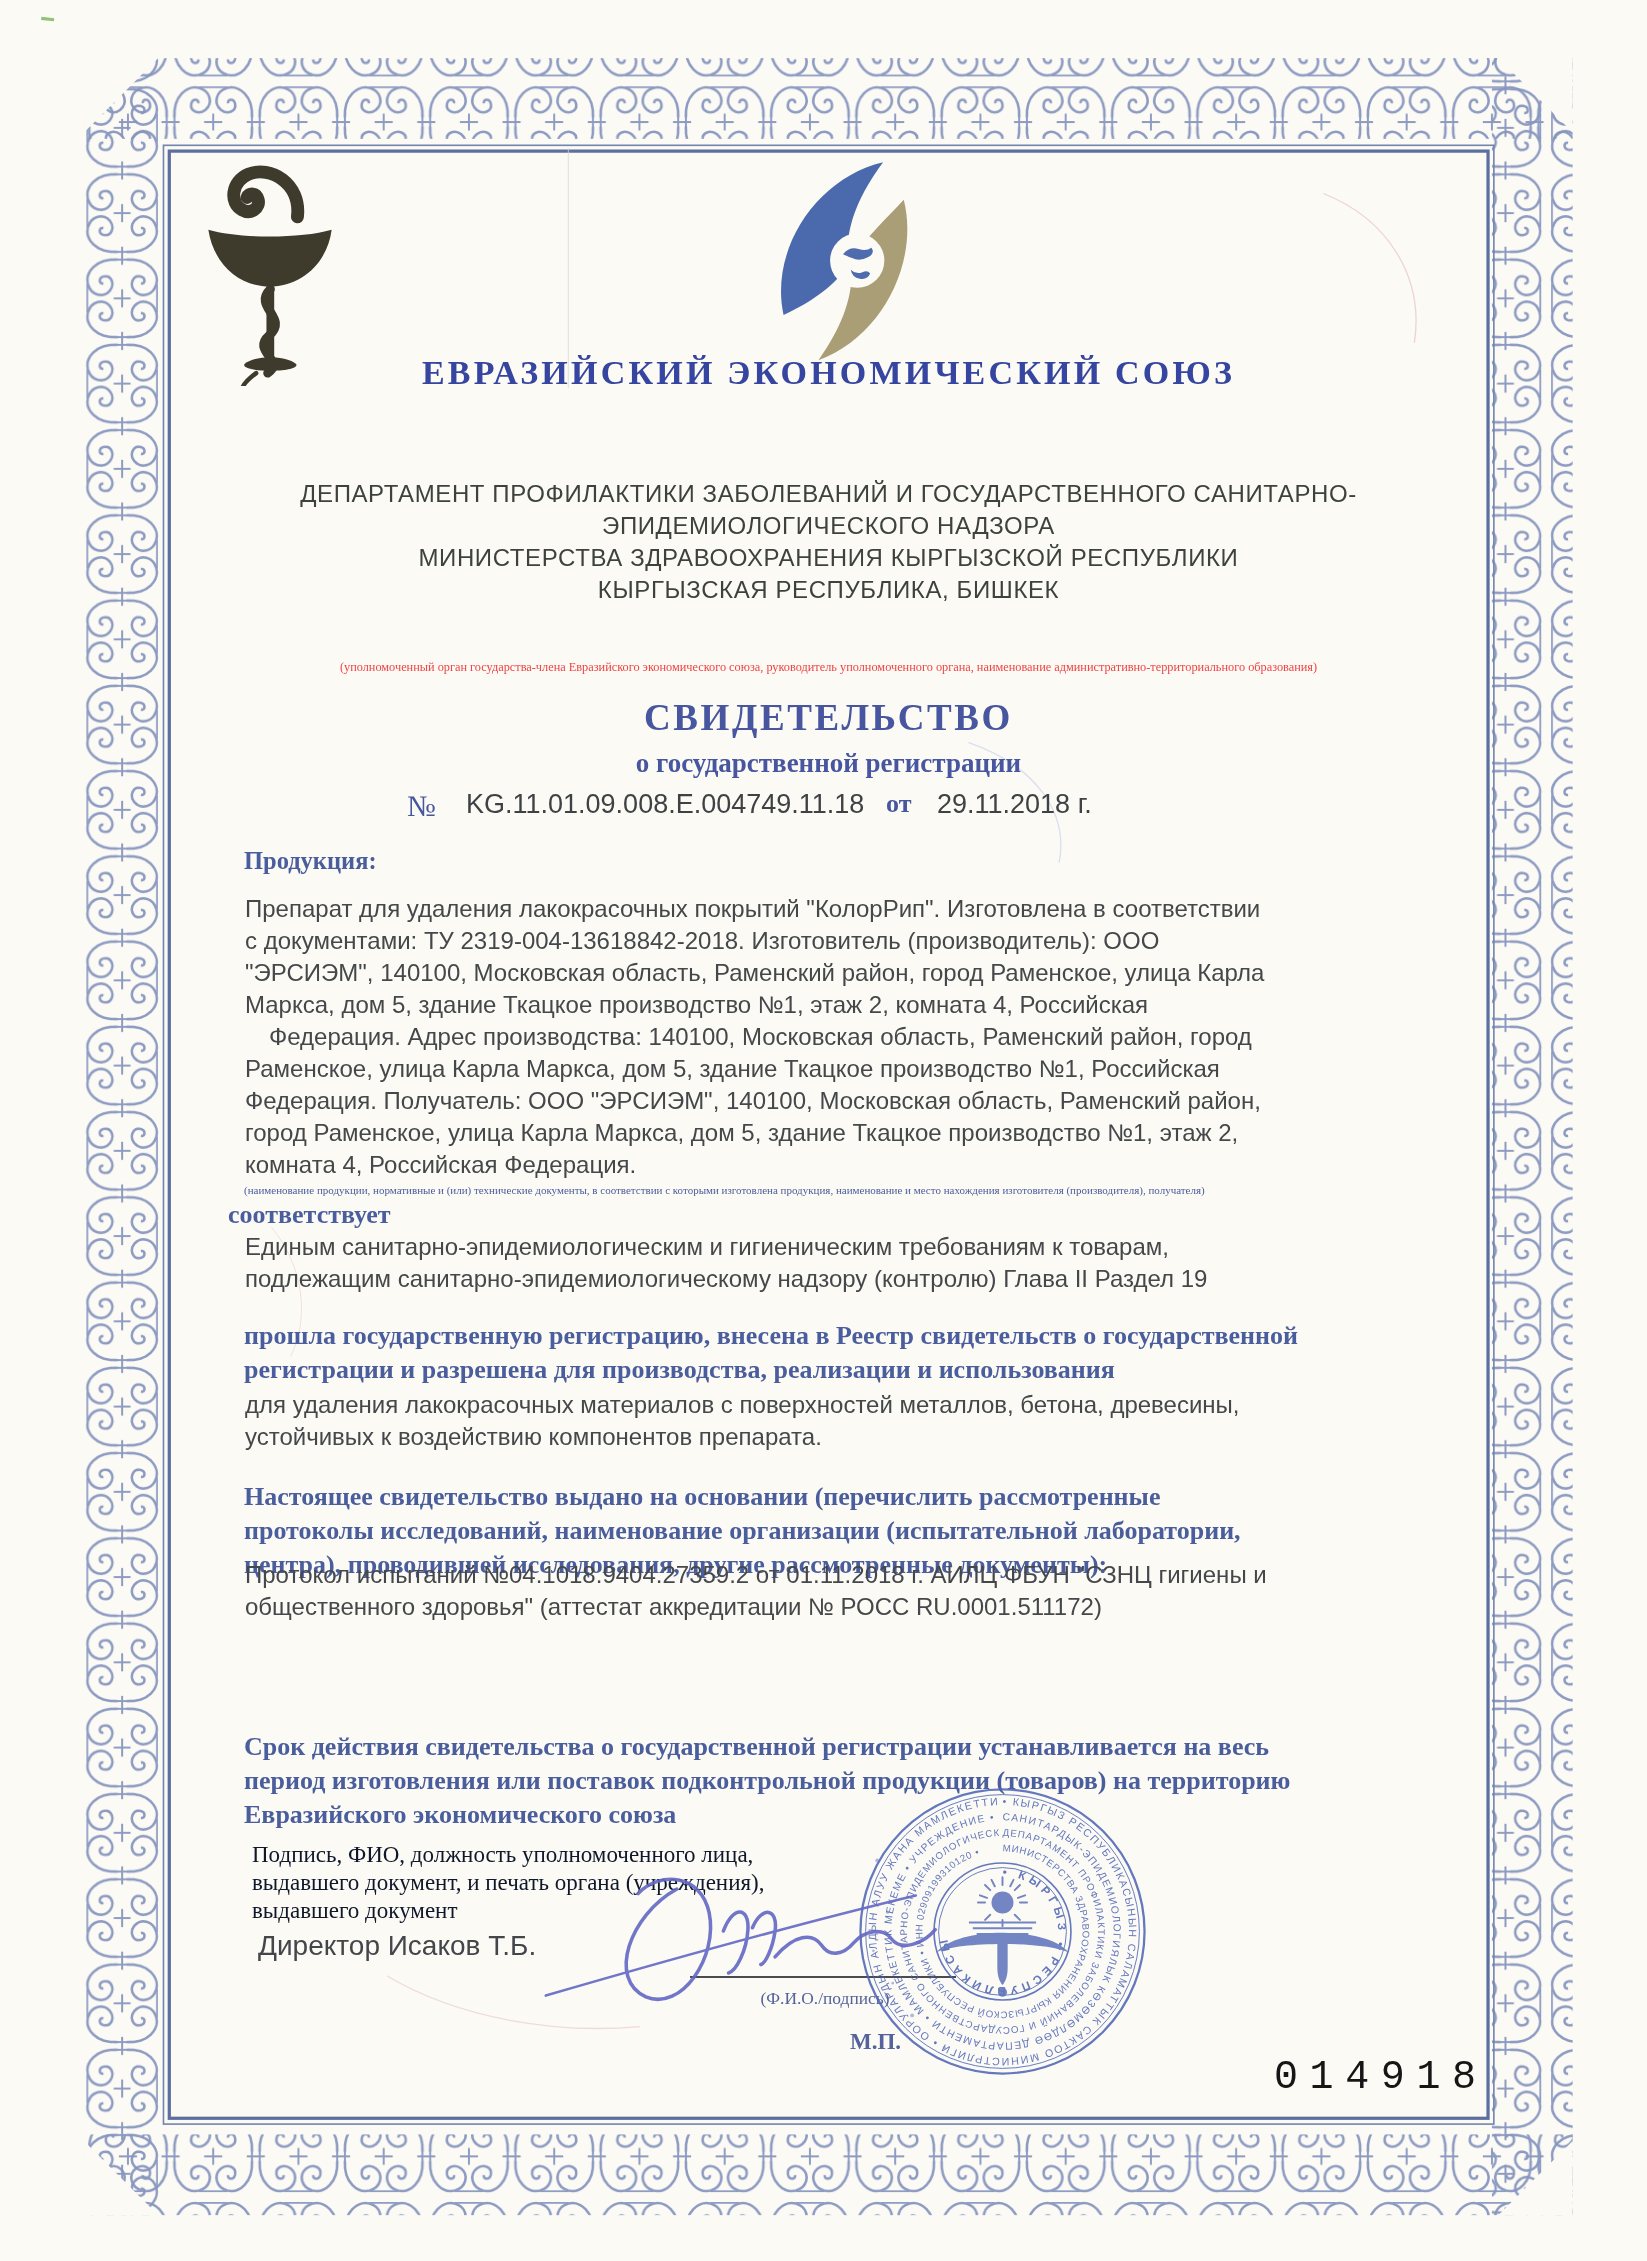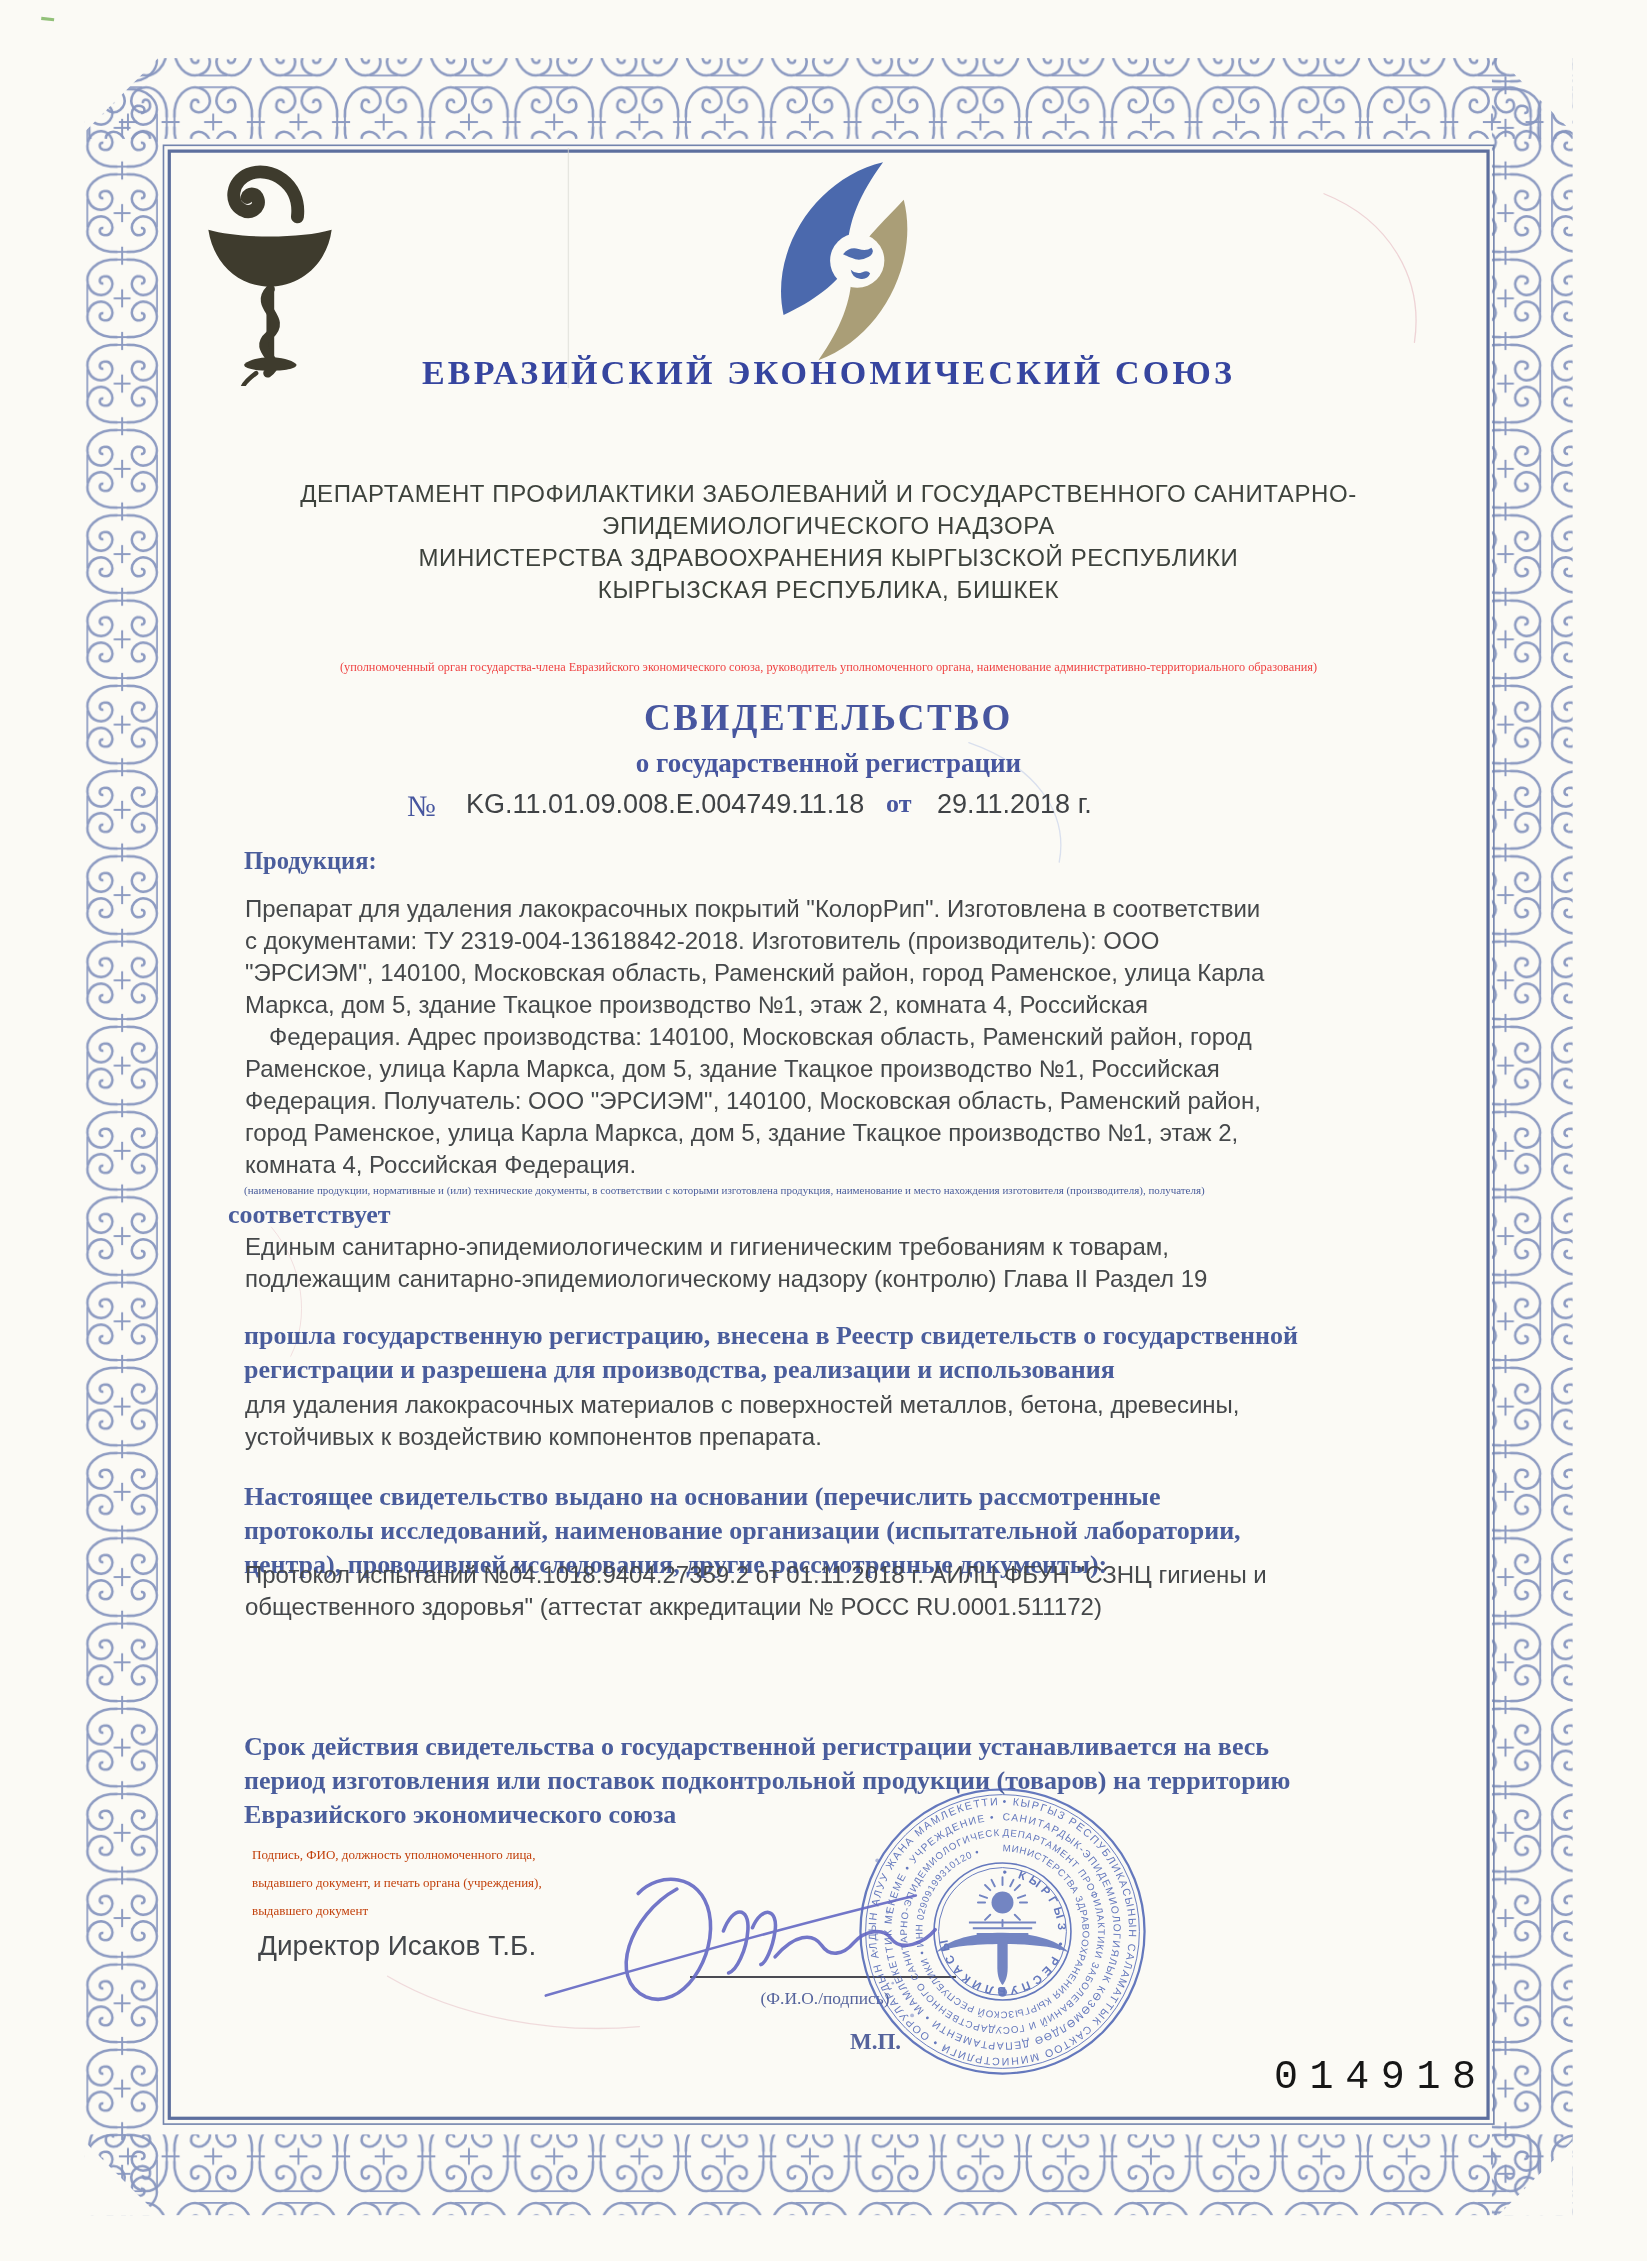--- a/index.html
+++ b/index.html
@@ -13,21 +13,21 @@
   .cert-title{top:696px;font-size:37px;font-weight:bold;letter-spacing:2.6px;color:#47569f;}
   .cert-sub{top:748px;font-size:27px;font-weight:bold;color:#47569f;}
   .numrow span{position:absolute;top:0;white-space:nowrap;}
   .nosign{left:407px;font-size:30px;color:#47569f;}
   .numval{left:466px;font-family:"Liberation Sans",sans-serif;font-size:27px;color:#3f4245;}
   .otlbl{left:886px;font-size:26px;font-weight:bold;color:#47569f;}
   .dateval{left:937px;font-family:"Liberation Sans",sans-serif;font-size:27px;color:#3f4245;}
   .blue-bold{font-size:26px;font-weight:bold;color:#4a5d9c;white-space:nowrap;}
   .typed{font-family:"Liberation Sans",sans-serif;font-size:24px;color:#45484a;white-space:nowrap;}
   .footnote{font-size:11px;color:#4a5d9c;white-space:nowrap;}
-  .sign-note{font-size:13px;color:#c2410c;white-space:nowrap;}
+  .sign-note{font-size:23px;color:#0f172a;white-space:nowrap;}
   .director{font-family:"Liberation Sans",sans-serif;font-size:28px;color:#43464a;}
   .fio{font-size:17.4px;color:#55639c;text-align:center;}
   .mp{font-size:23px;font-weight:600;color:#55639c;}
   .serial{font-family:"Liberation Mono",monospace;font-size:40px;letter-spacing:11.6px;color:#161616;}
   .stamp-text{font-family:"Liberation Sans",sans-serif;fill:#4c63b4;}
   svg{display:block;}
 </style>
 </head>
 <body>
 

